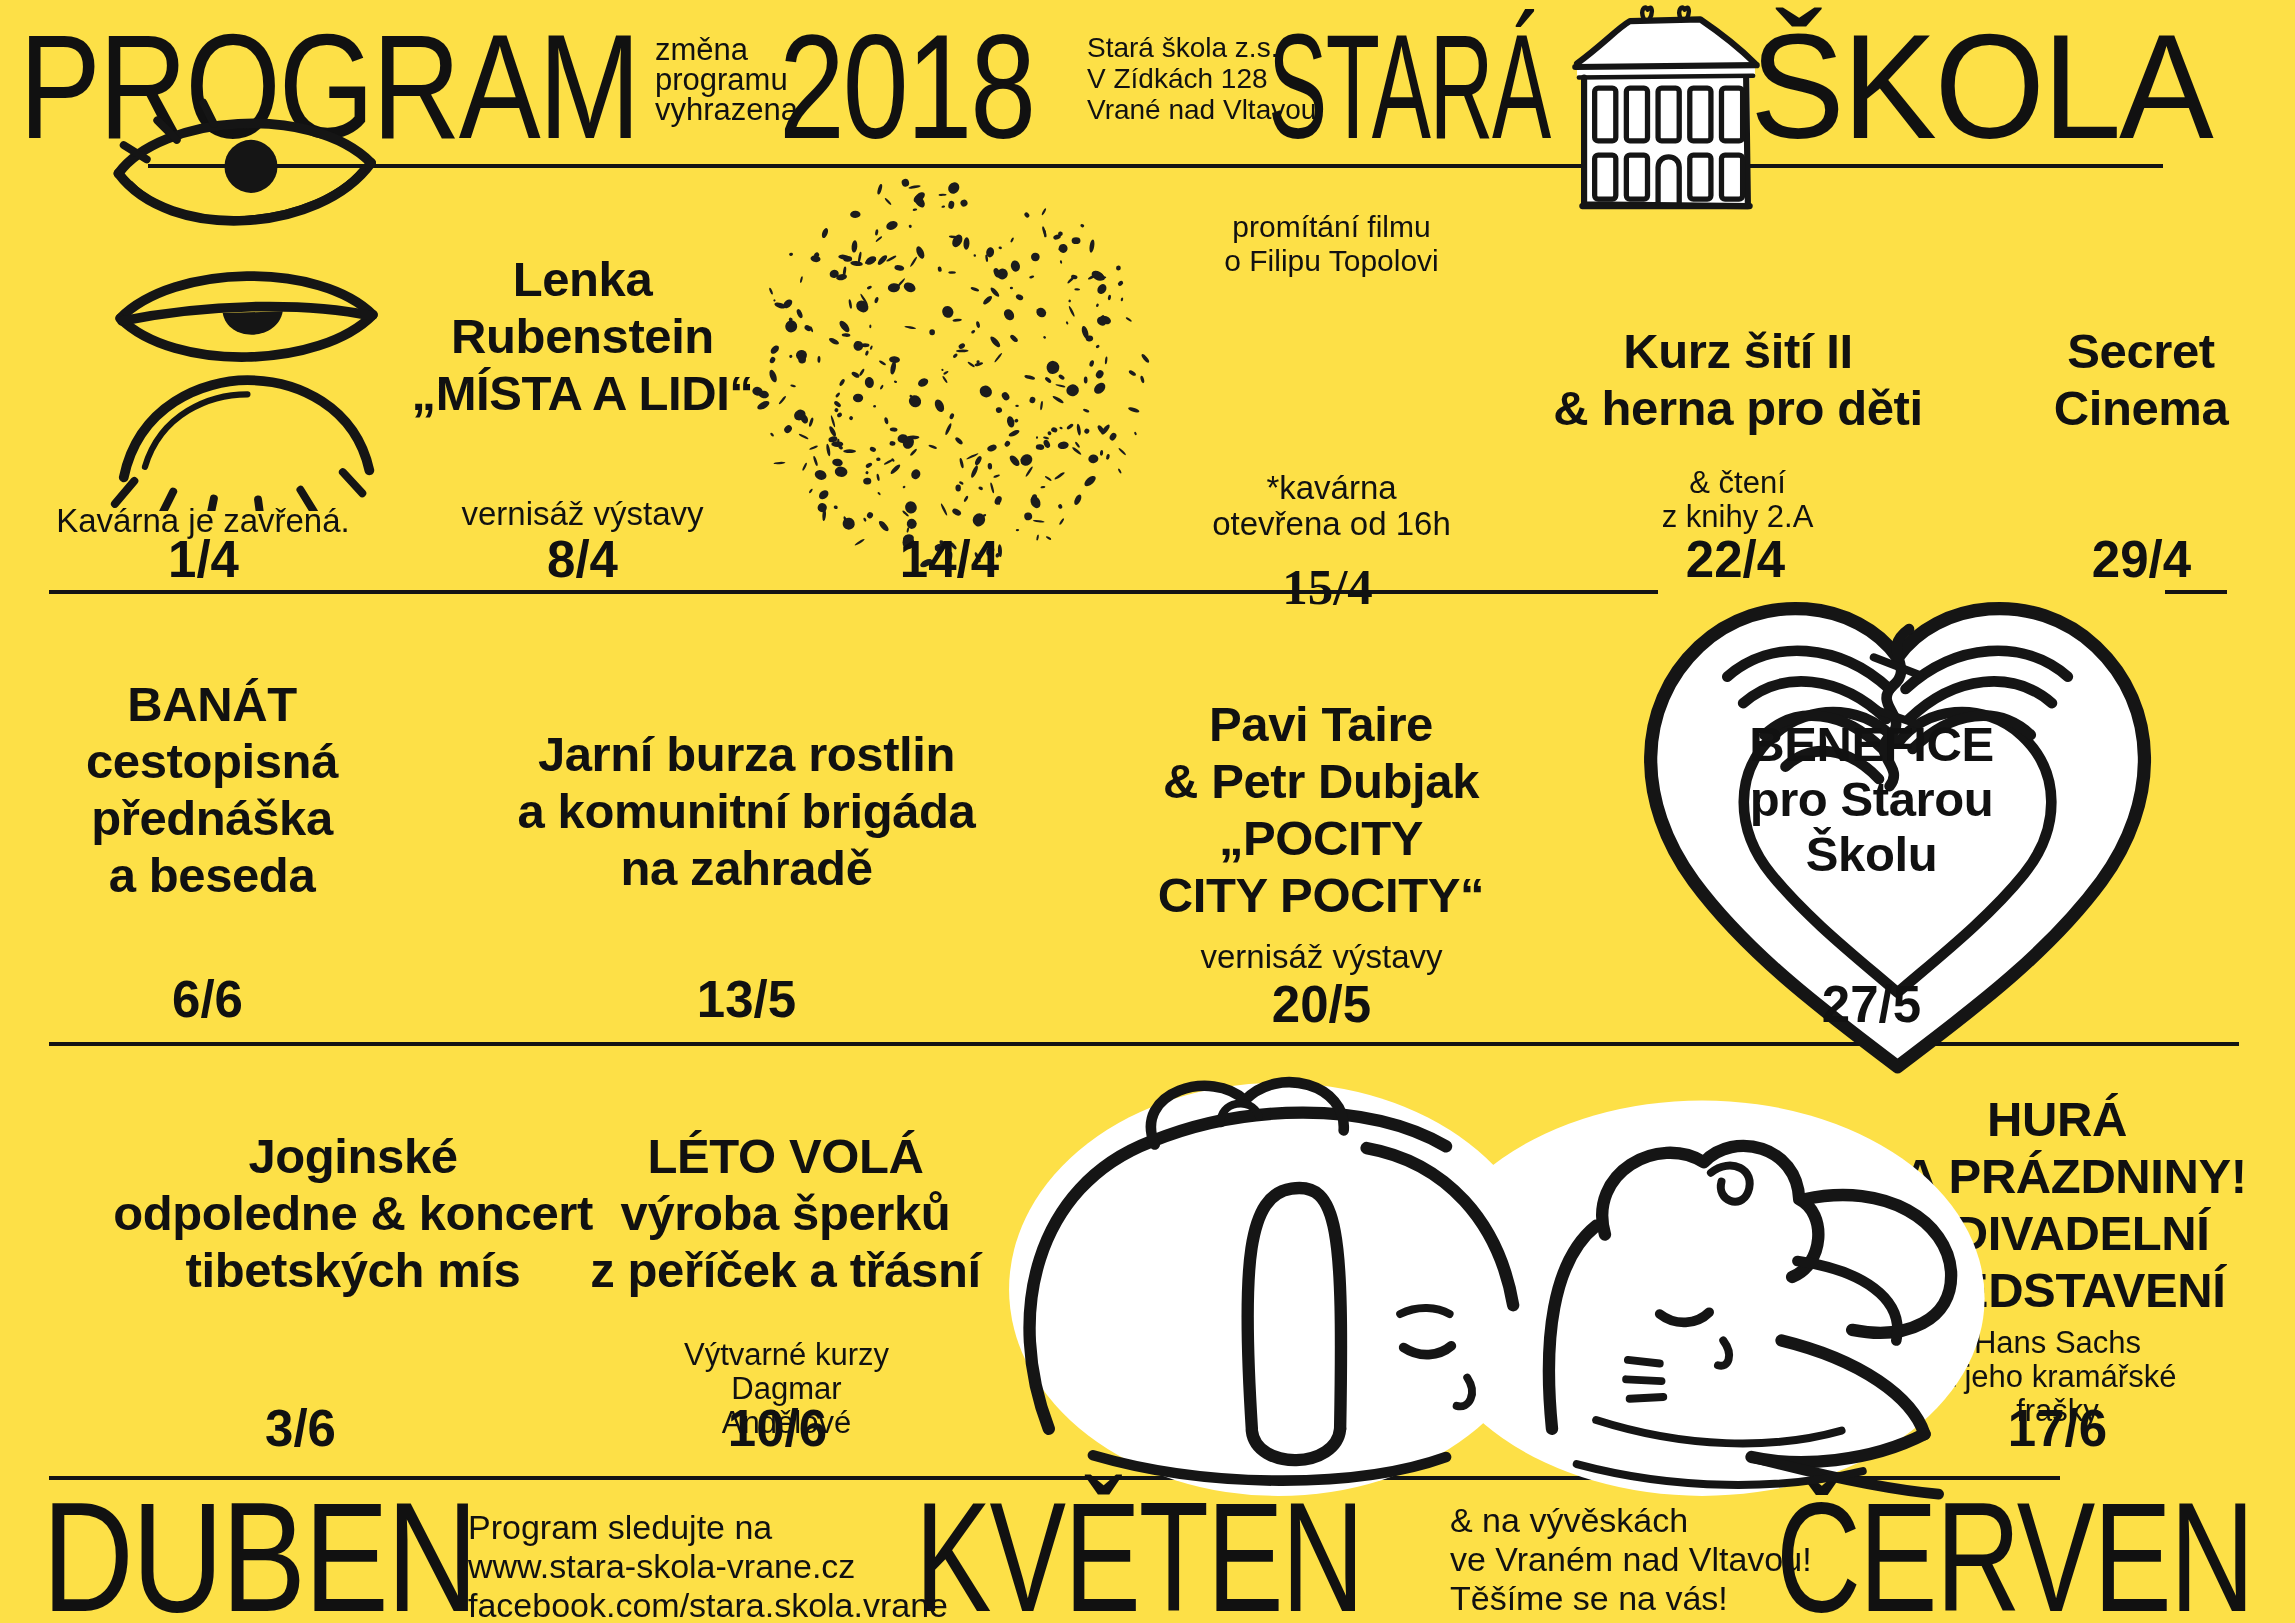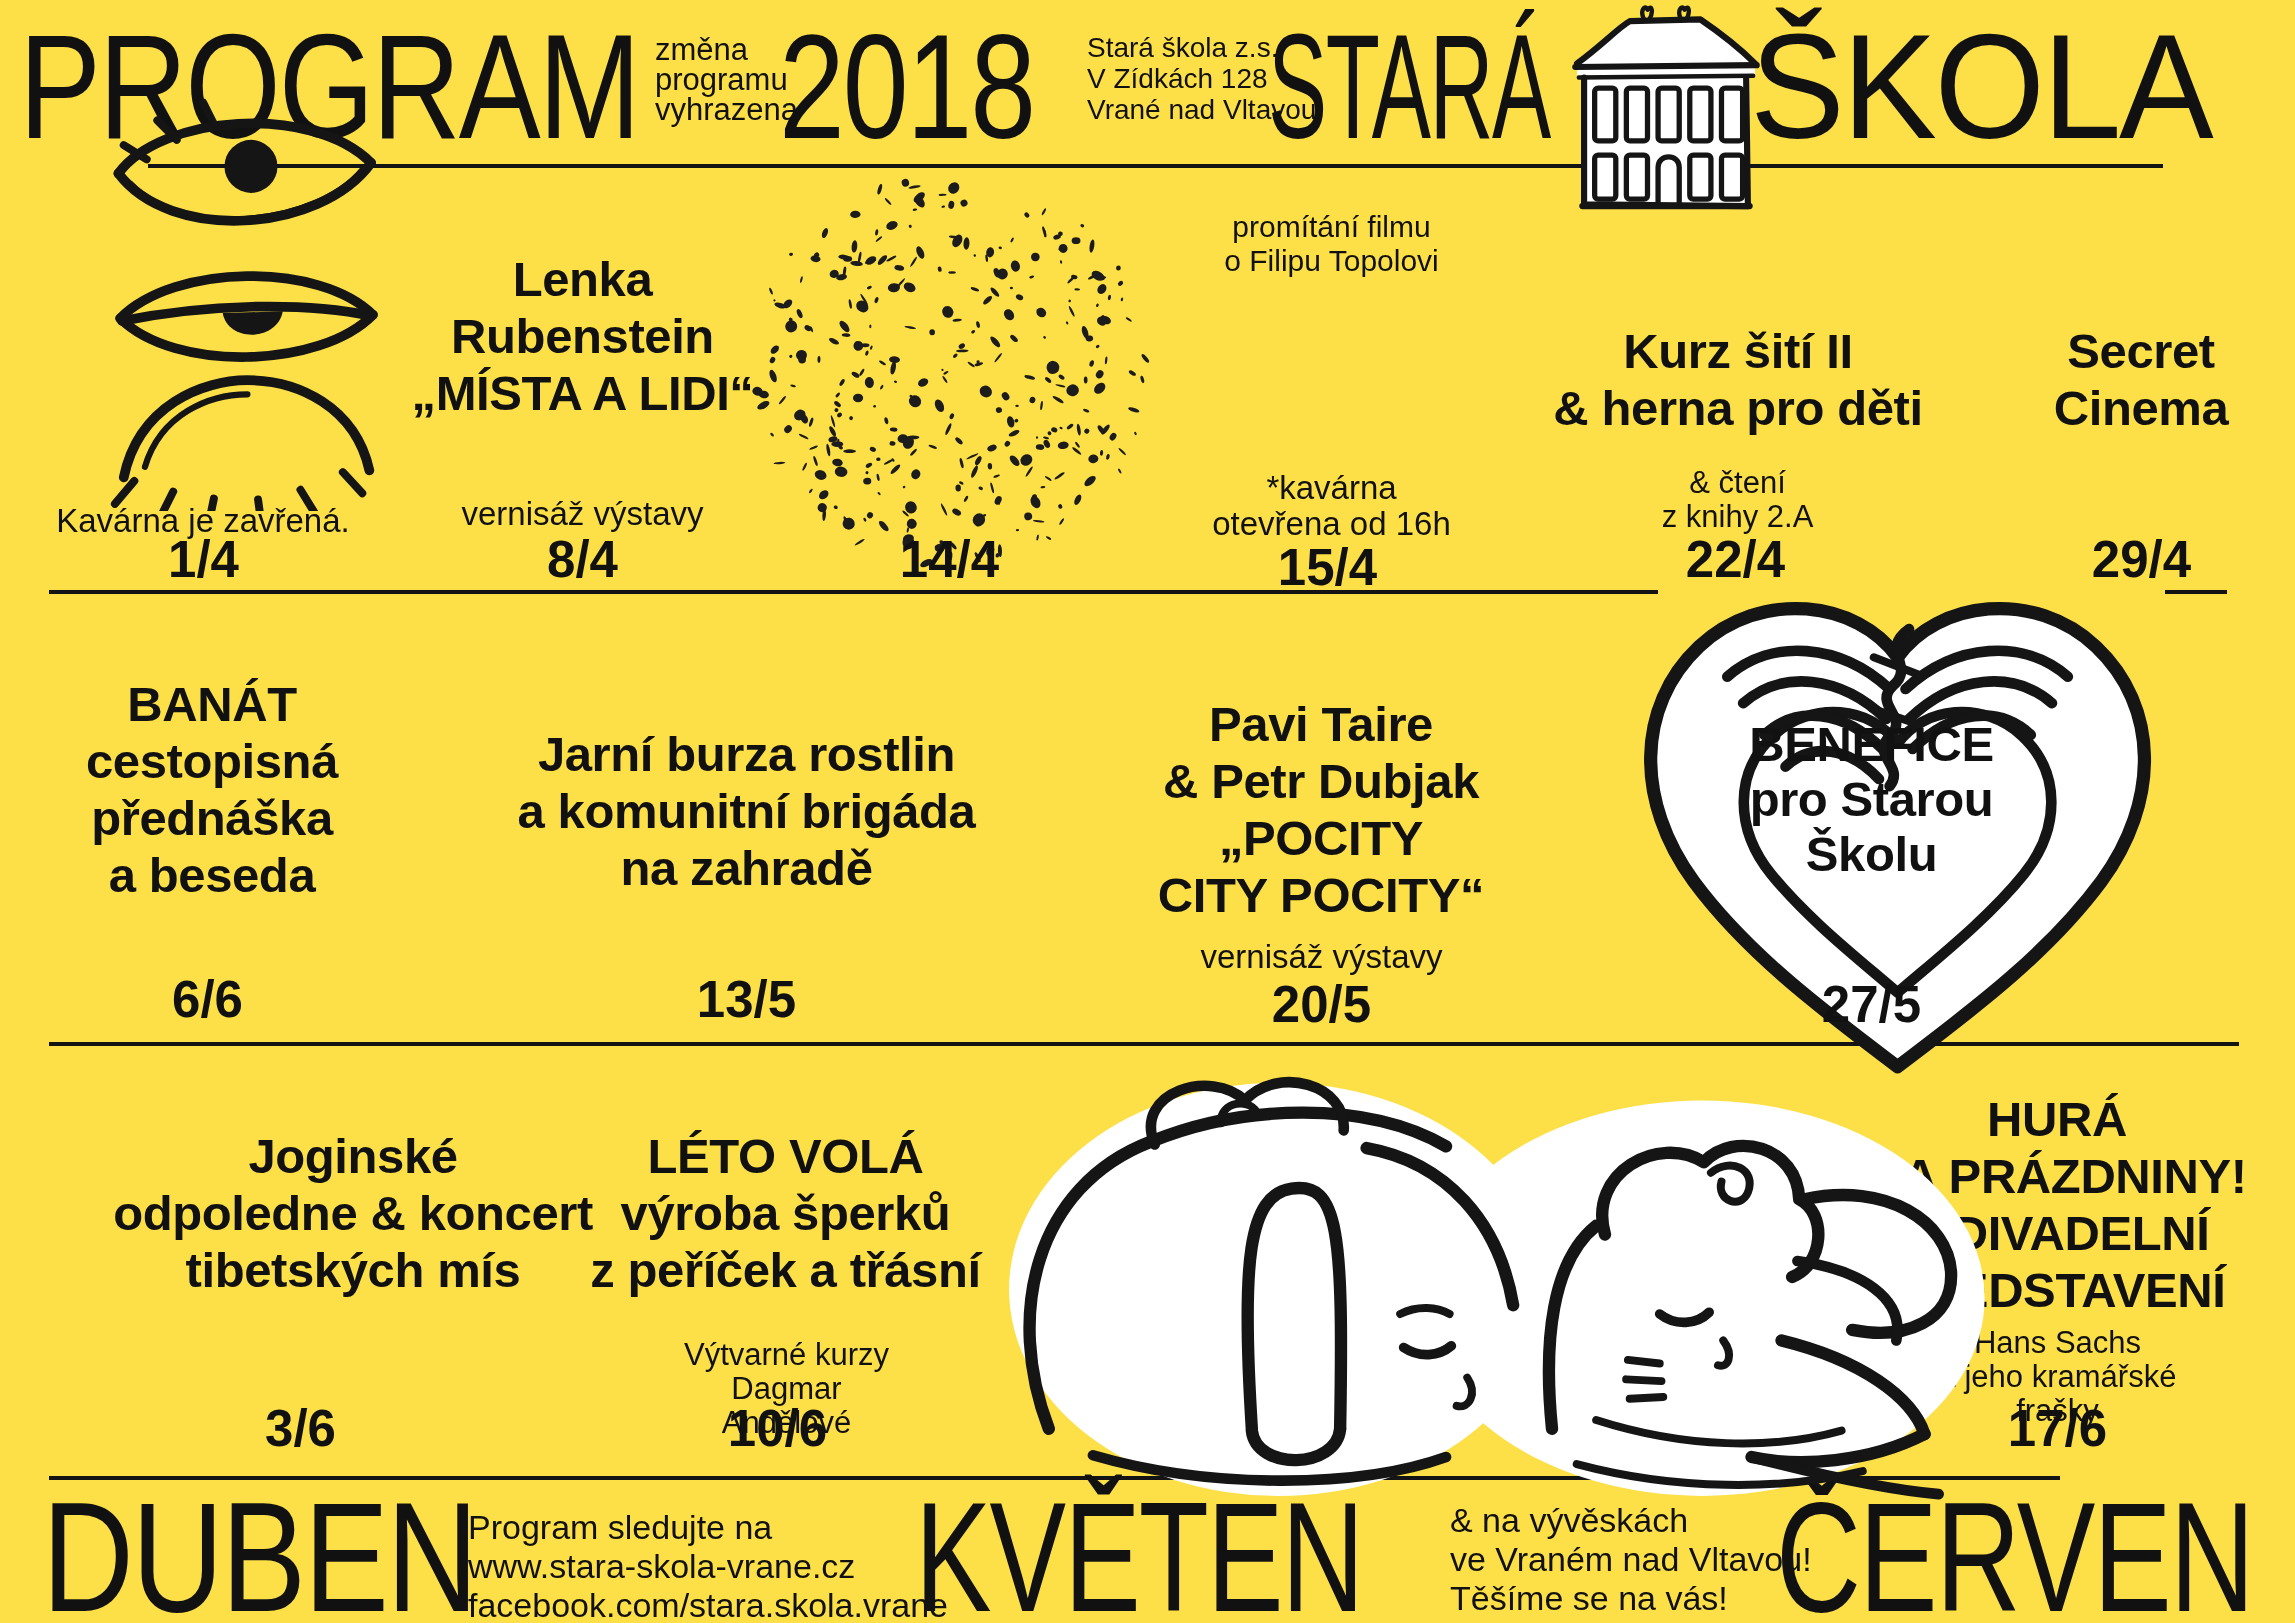--- a/index.html
+++ b/index.html
@@ -442,21 +442,21 @@
 „MÍSTA A LIDI“</div>
   <div class="abs note ctr" style="left:406px;width:353px;top:496px;">vernisáž výstavy</div>
   <div class="abs date z3" style="left:472px;width:221px;top:533px;">8/4</div>
 
   <div class="abs date z3" style="left:839px;width:221px;top:533px;">14/4</div>
 
   <div class="abs small ctr pre" style="left:1190px;width:283px;top:210px;font-size:30px;line-height:34px;">promítání filmu
 o Filipu Topolovi</div>
   <div class="abs note ctr pre" style="left:1190px;width:283px;top:470px;">*kavárna
 otevřena od 16h</div>
-  <div class="abs date z3" style="left:1217px;width:221px;top:541px;">15/4</div>
+  <div class="abs date z3" style="left:1217px;width:221px;top:561px;font-family:Liberation Serif, serif;">15/4</div>
 
   <div class="abs title ctr pre" style="left:1504px;width:468px;top:323px;">Kurz šití II
 &amp; herna pro děti</div>
   <div class="abs small ctr pre" style="left:1596px;width:283px;top:466px;">&amp; čtení
 z knihy 2.A</div>
   <div class="abs date z3" style="left:1625px;width:221px;top:533px;">22/4</div>
 
   <div class="abs title ctr pre" style="left:1991px;width:300px;top:323px;">Secret
 Cinema</div>
   <div class="abs date z3" style="left:2031px;width:221px;top:533px;">29/4</div>

